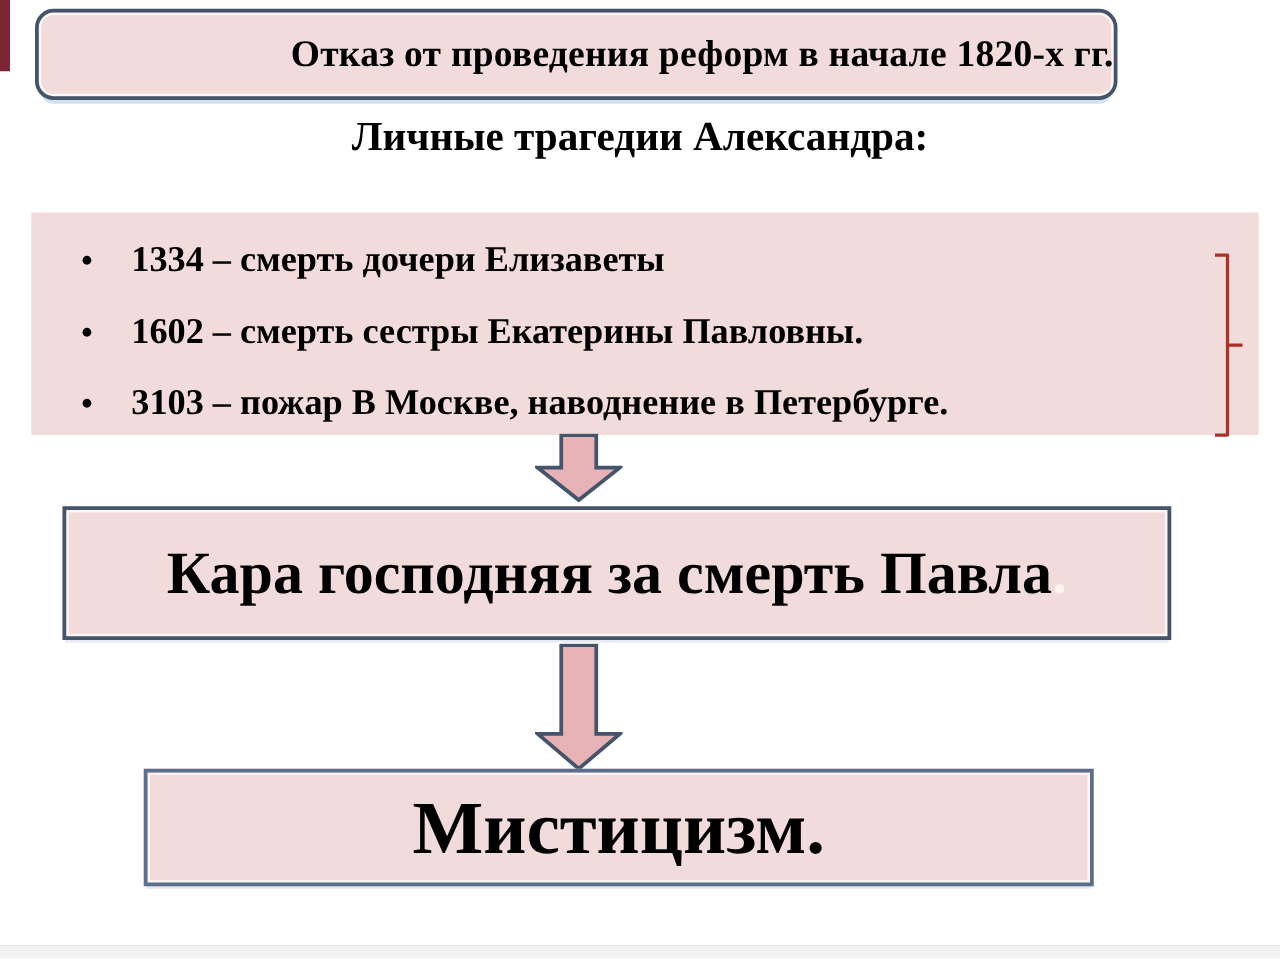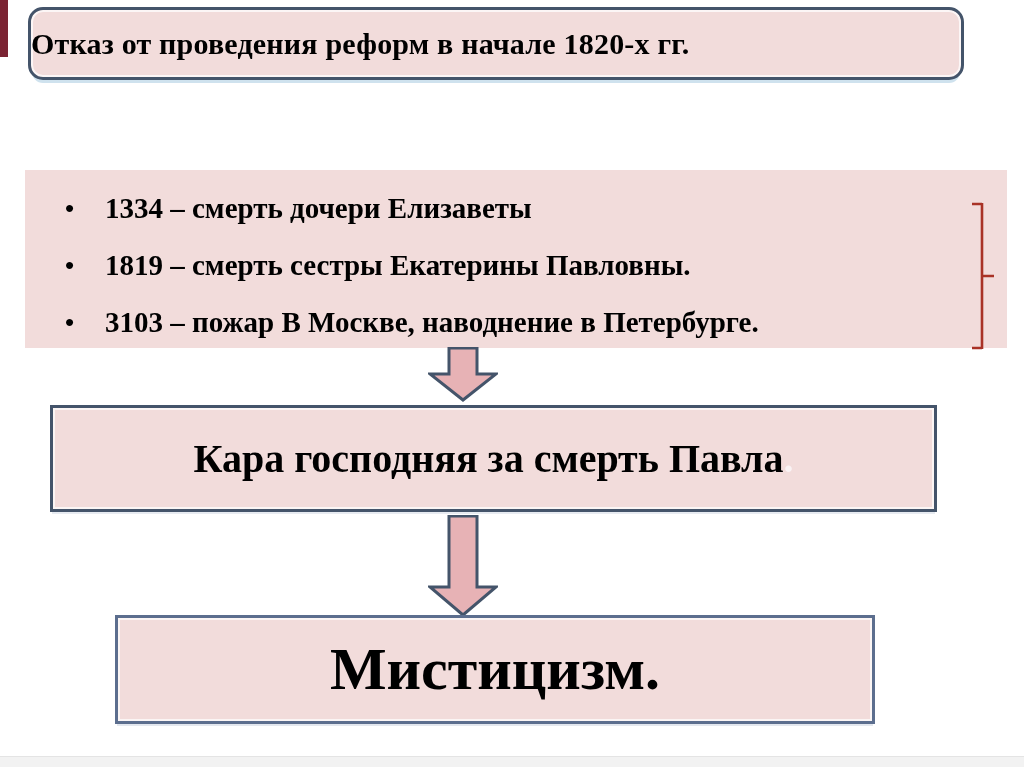--- a/index.html
+++ b/index.html
@@ -9,27 +9,27 @@
     background:#ffffff;
     overflow:hidden;
     font-family:"Liberation Serif","DejaVu Serif",serif;
     color:#000;
   }
   .corner-accent{
     position:absolute;left:0;top:0;width:8px;height:57px;
     background:var(--corner-accent,#7b2433);
   }
   .title-box{
-    position:absolute;left:28px;top:7px;width:936px;height:73px;
+    position:absolute;left:28px;top:7px;width:866px;height:73px;
     box-sizing:border-box;
     background:var(--box-fill,#f2dcdb);
     border:3px solid var(--box-border,#44546a);
     border-radius:15px;
     box-shadow:0 7px 0 -4px #cfe2ee, inset 0 0 0 2px rgba(255,255,255,.75);
-    display:flex;align-items:center;justify-content:flex-start;
+    display:flex;align-items:center;justify-content:flex-end;
   }
   .title-box .txt{
     font-size:30px;font-weight:bold;text-align:center;letter-spacing:.2px;
   }
   .subtitle{
     position:absolute;left:0;top:92px;width:100%;
     text-align:center;font-size:33px;font-weight:bold;
   }
   .list-box{
     position:absolute;left:25px;top:170px;width:982px;height:178px;
@@ -51,24 +51,24 @@
   .arrow-1{left:428px;top:347px;width:70px;height:55px;}
   .arrow-2{left:428px;top:515px;width:70px;height:102px;}
   .conclusion-box{
     position:absolute;left:50px;top:405px;width:887px;height:107px;
     box-sizing:border-box;
     background:var(--box-fill,#f2dcdb);
     border:3px solid var(--box-border,#44546a);
     box-shadow:inset 0 0 0 2px rgba(255,255,255,.7), 0 4px 0 -2px #e7ebf1;
     display:flex;align-items:center;justify-content:center;
   }
-  .conclusion-box .txt{font-size:40px;font-weight:bold;white-space:nowrap;}
+  .conclusion-box .txt{font-size:48px;font-weight:bold;white-space:nowrap;}
   .faint-period{color:#faf3f4;}
   .mysticism-box{
-    position:absolute;left:115px;top:615px;width:760px;height:109px;
+    position:absolute;left:115px;top:615px;width:760px;height:94px;
     box-sizing:border-box;
     background:var(--box-fill,#f2dcdb);
     border:3px solid var(--mysticism-border,#5c6e8e);
     box-shadow:inset 0 0 0 2px rgba(255,255,255,.7), 0 4px 0 -2px #e3e7ee;
     display:flex;align-items:center;justify-content:center;
   }
   .mysticism-box .txt{font-size:60px;font-weight:bold;}
   .bottom-strip{
     position:absolute;left:0;top:756px;width:1024px;height:11px;
     background:#f2f2f2;border-top:1px solid #e4e4e4;
@@ -79,29 +79,30 @@
 <body>
 
 <div class="slide">
 
   <div class="corner-accent"></div>
 
   <div class="title-box">
     <div class="txt">Отказ от проведения реформ в начале 1820-х гг.</div>
   </div>
 
+  <div class="subtitle">Личные трагедии Александра:</div>
 
   <div class="list-box">
     <div class="li">
       <span class="bullet">•</span>
       <span>1334 – смерть дочери Елизаветы</span>
     </div>
     <div class="li">
       <span class="bullet">•</span>
-      <span>1819 – смерть сестры Екатерины Павловны.</span>
+      <span>1602 – смерть сестры Екатерины Павловны.</span>
     </div>
     <div class="li">
       <span class="bullet">•</span>
       <span>3103 – пожар В Москве, наводнение в Петербурге.</span>
     </div>
   </div>
 
   <div class="bracket">
     <svg width="28" height="150" viewBox="0 0 28 150">
       <path d="M13,3 H3 M13,2 V148 M13,147 H3 M13,75 H25" fill="none" stroke="var(--bracket,#a93226)" stroke-width="2.6"></path>

